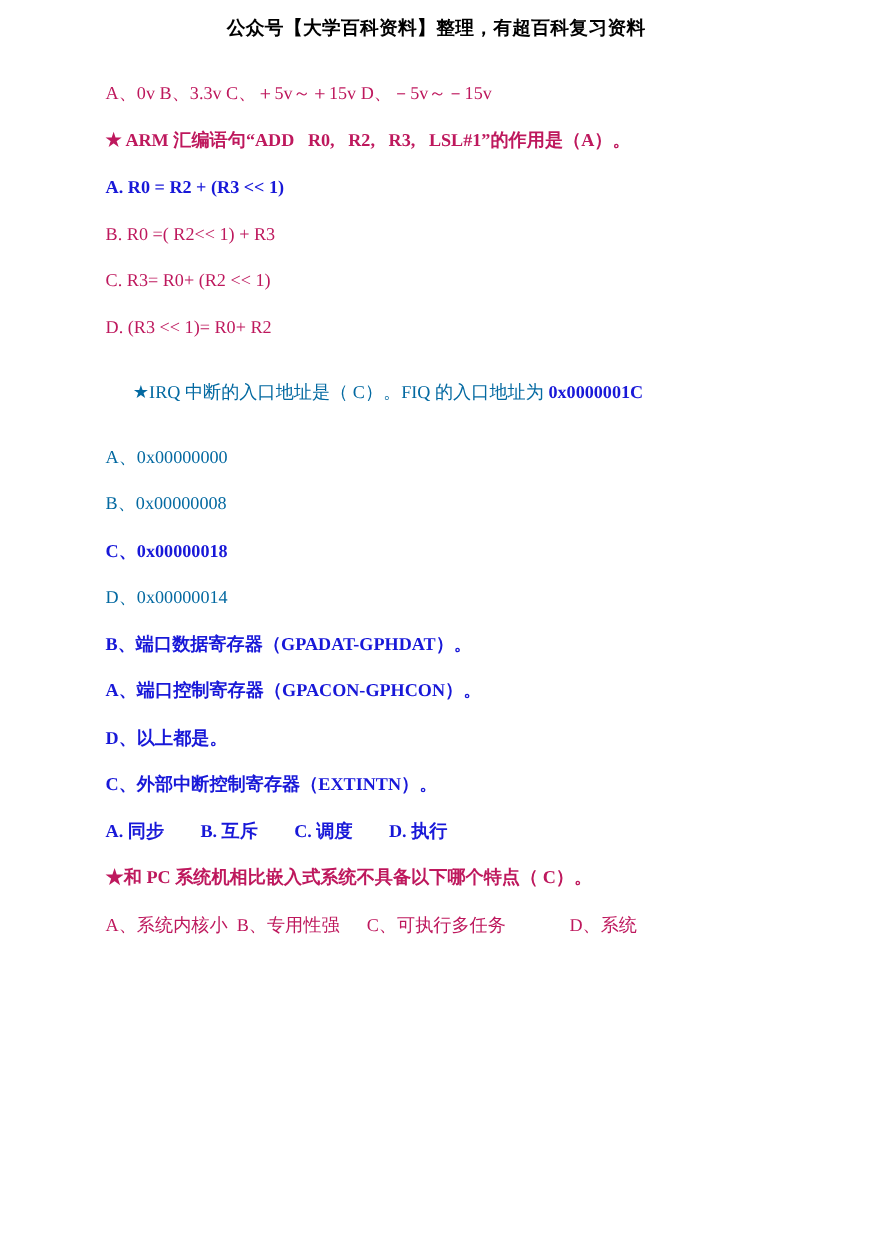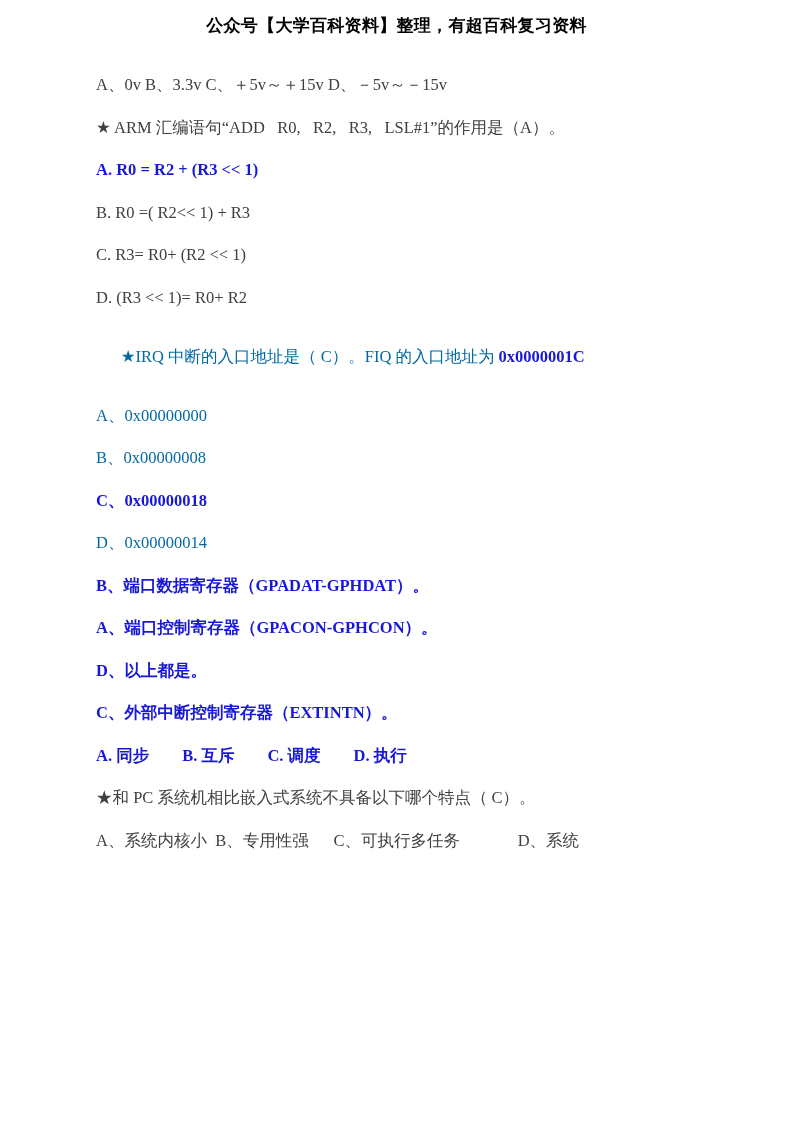--- a/index.html
+++ b/index.html
@@ -41,24 +41,24 @@
     line-height: 1.0;
     margin: 0 0 26px 0;
     white-space: pre-wrap;
     word-wrap: break-word;
   }
   .para {
     font-size: 16.5px;
     line-height: 42px;
     margin: 0 0 4px 0;
   }
-  .red { color: #404040; }
+  .red { color: #be185d; }
   .blue { color: #1818d8; font-weight: bold; }
   .black { color: #0369a1; }
-  .bold { font-weight: normal; }
+  .bold { font-weight: bold; }
   .seg { display: inline; }
 </style>
 </head>
 <body>
 
 <div class="page">
 
   <div class="header">公众号【大学百科资料】整理，有超百科复习资料</div>
 
   <div class="content">

